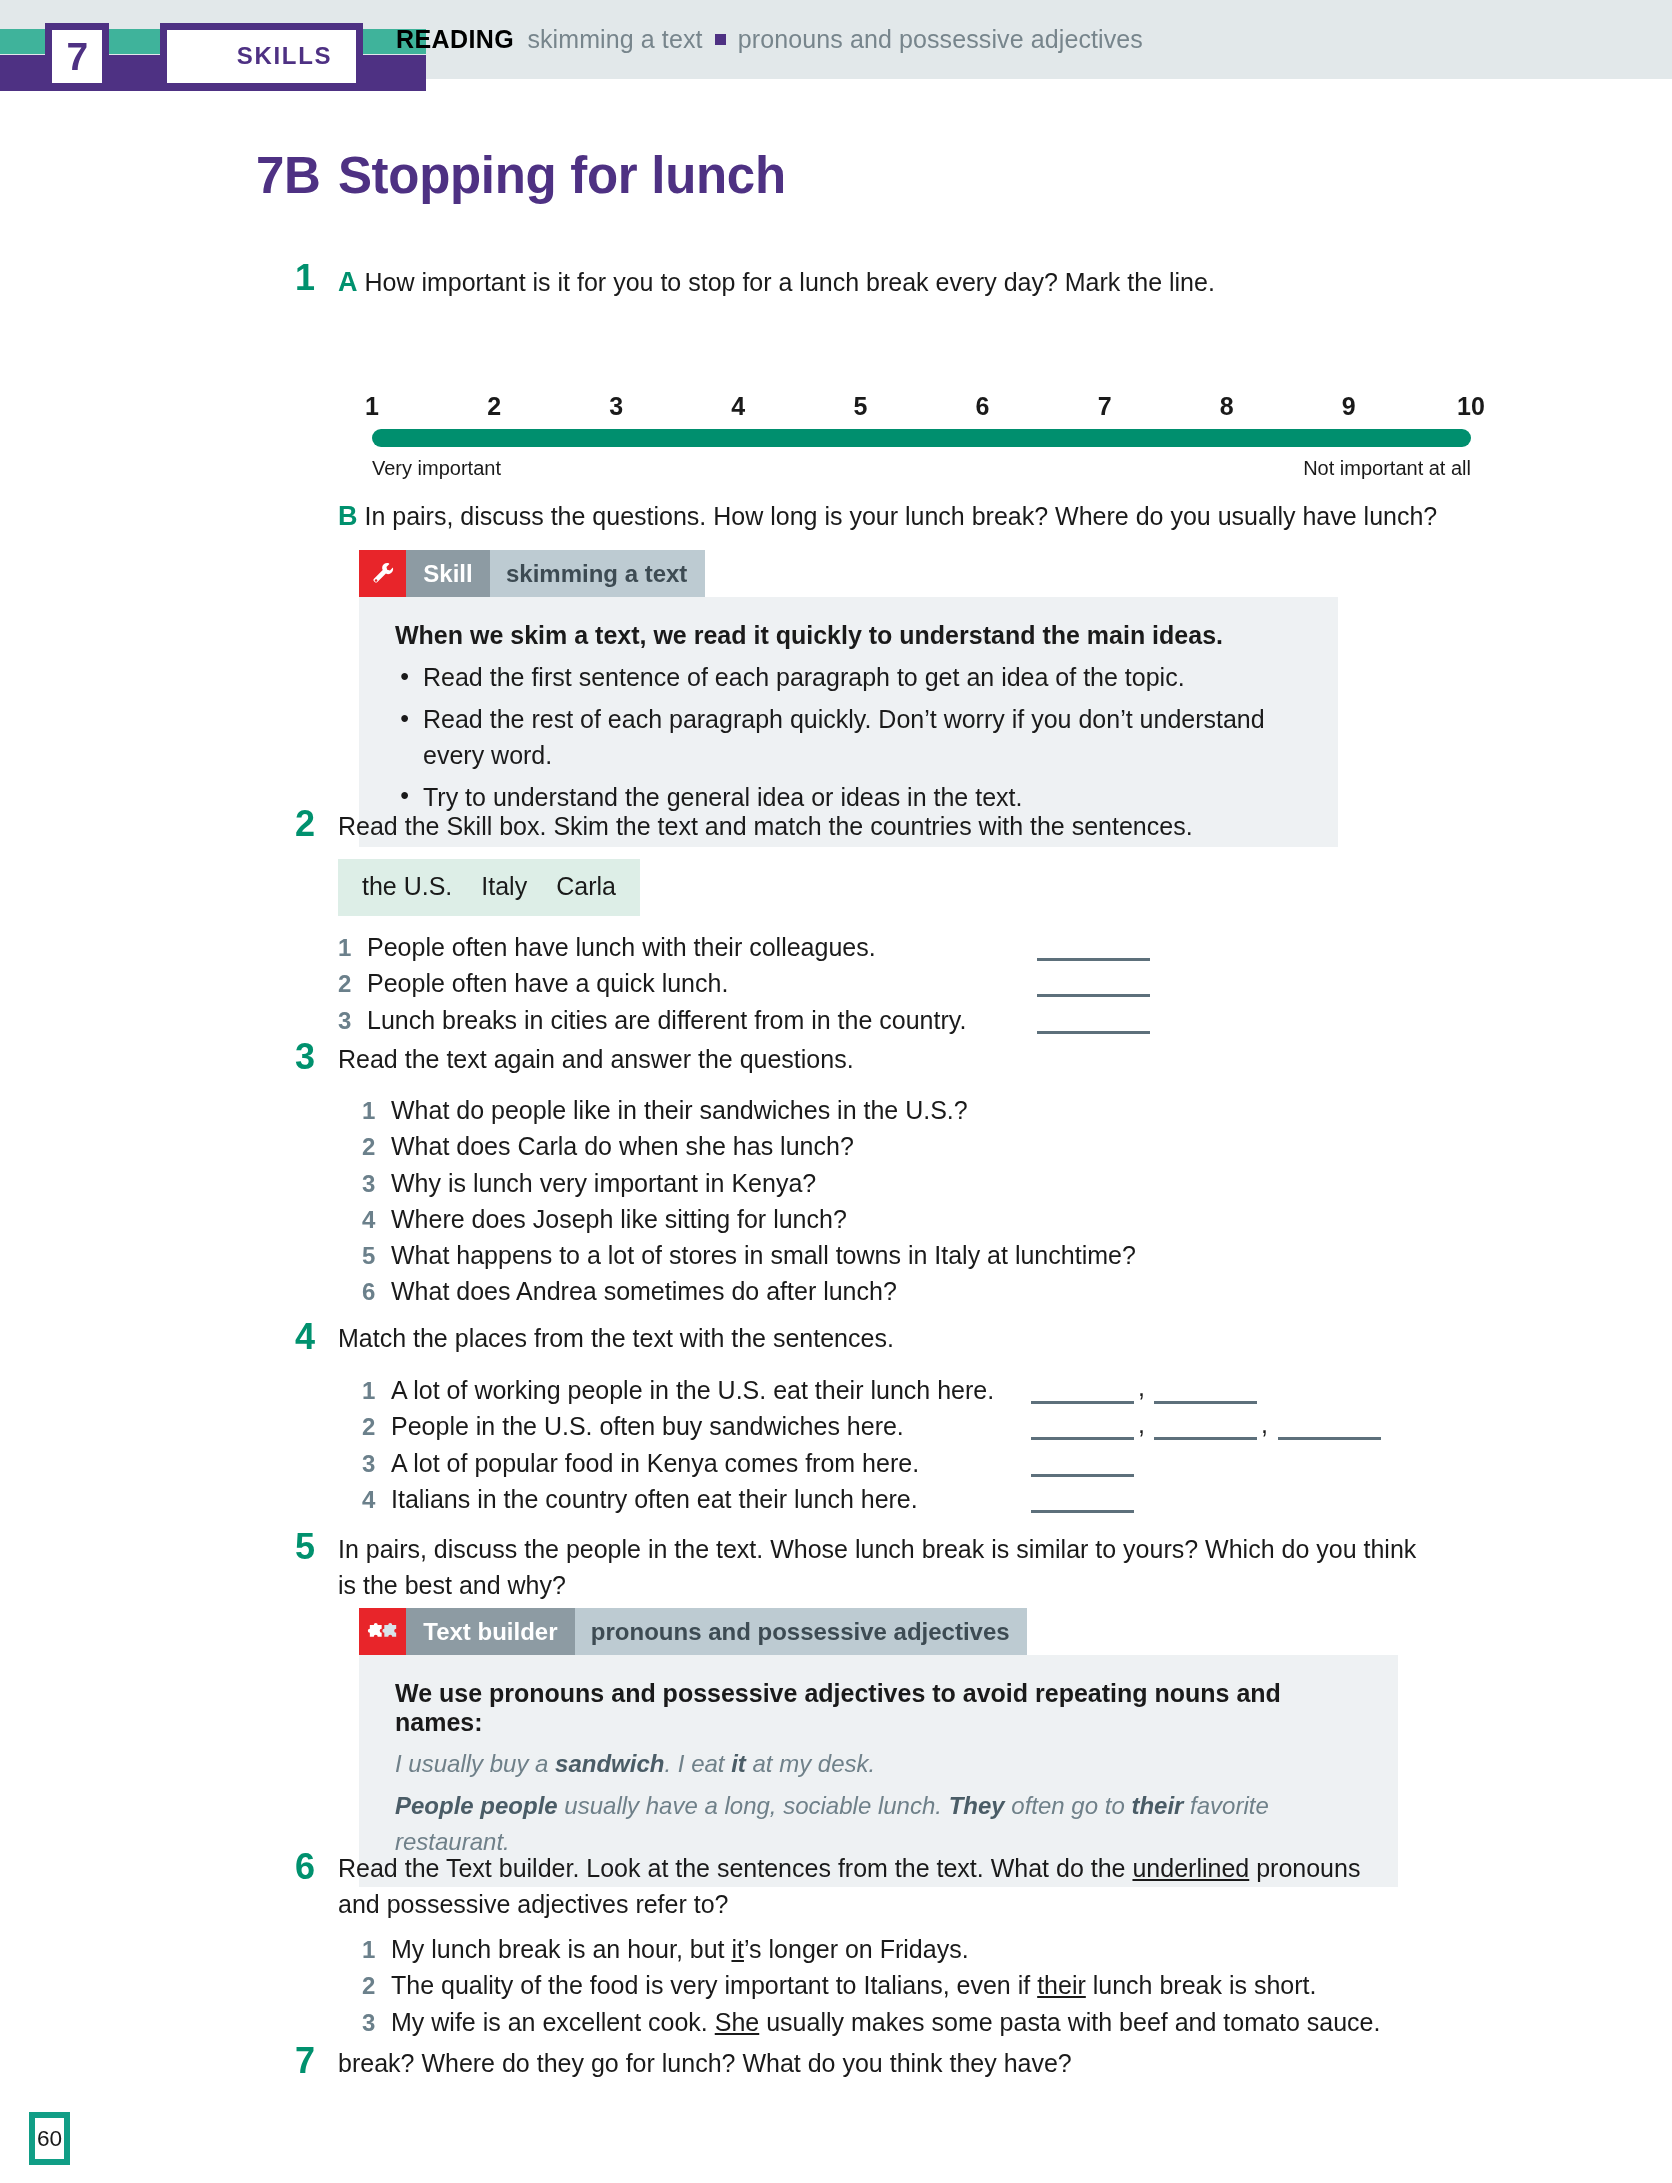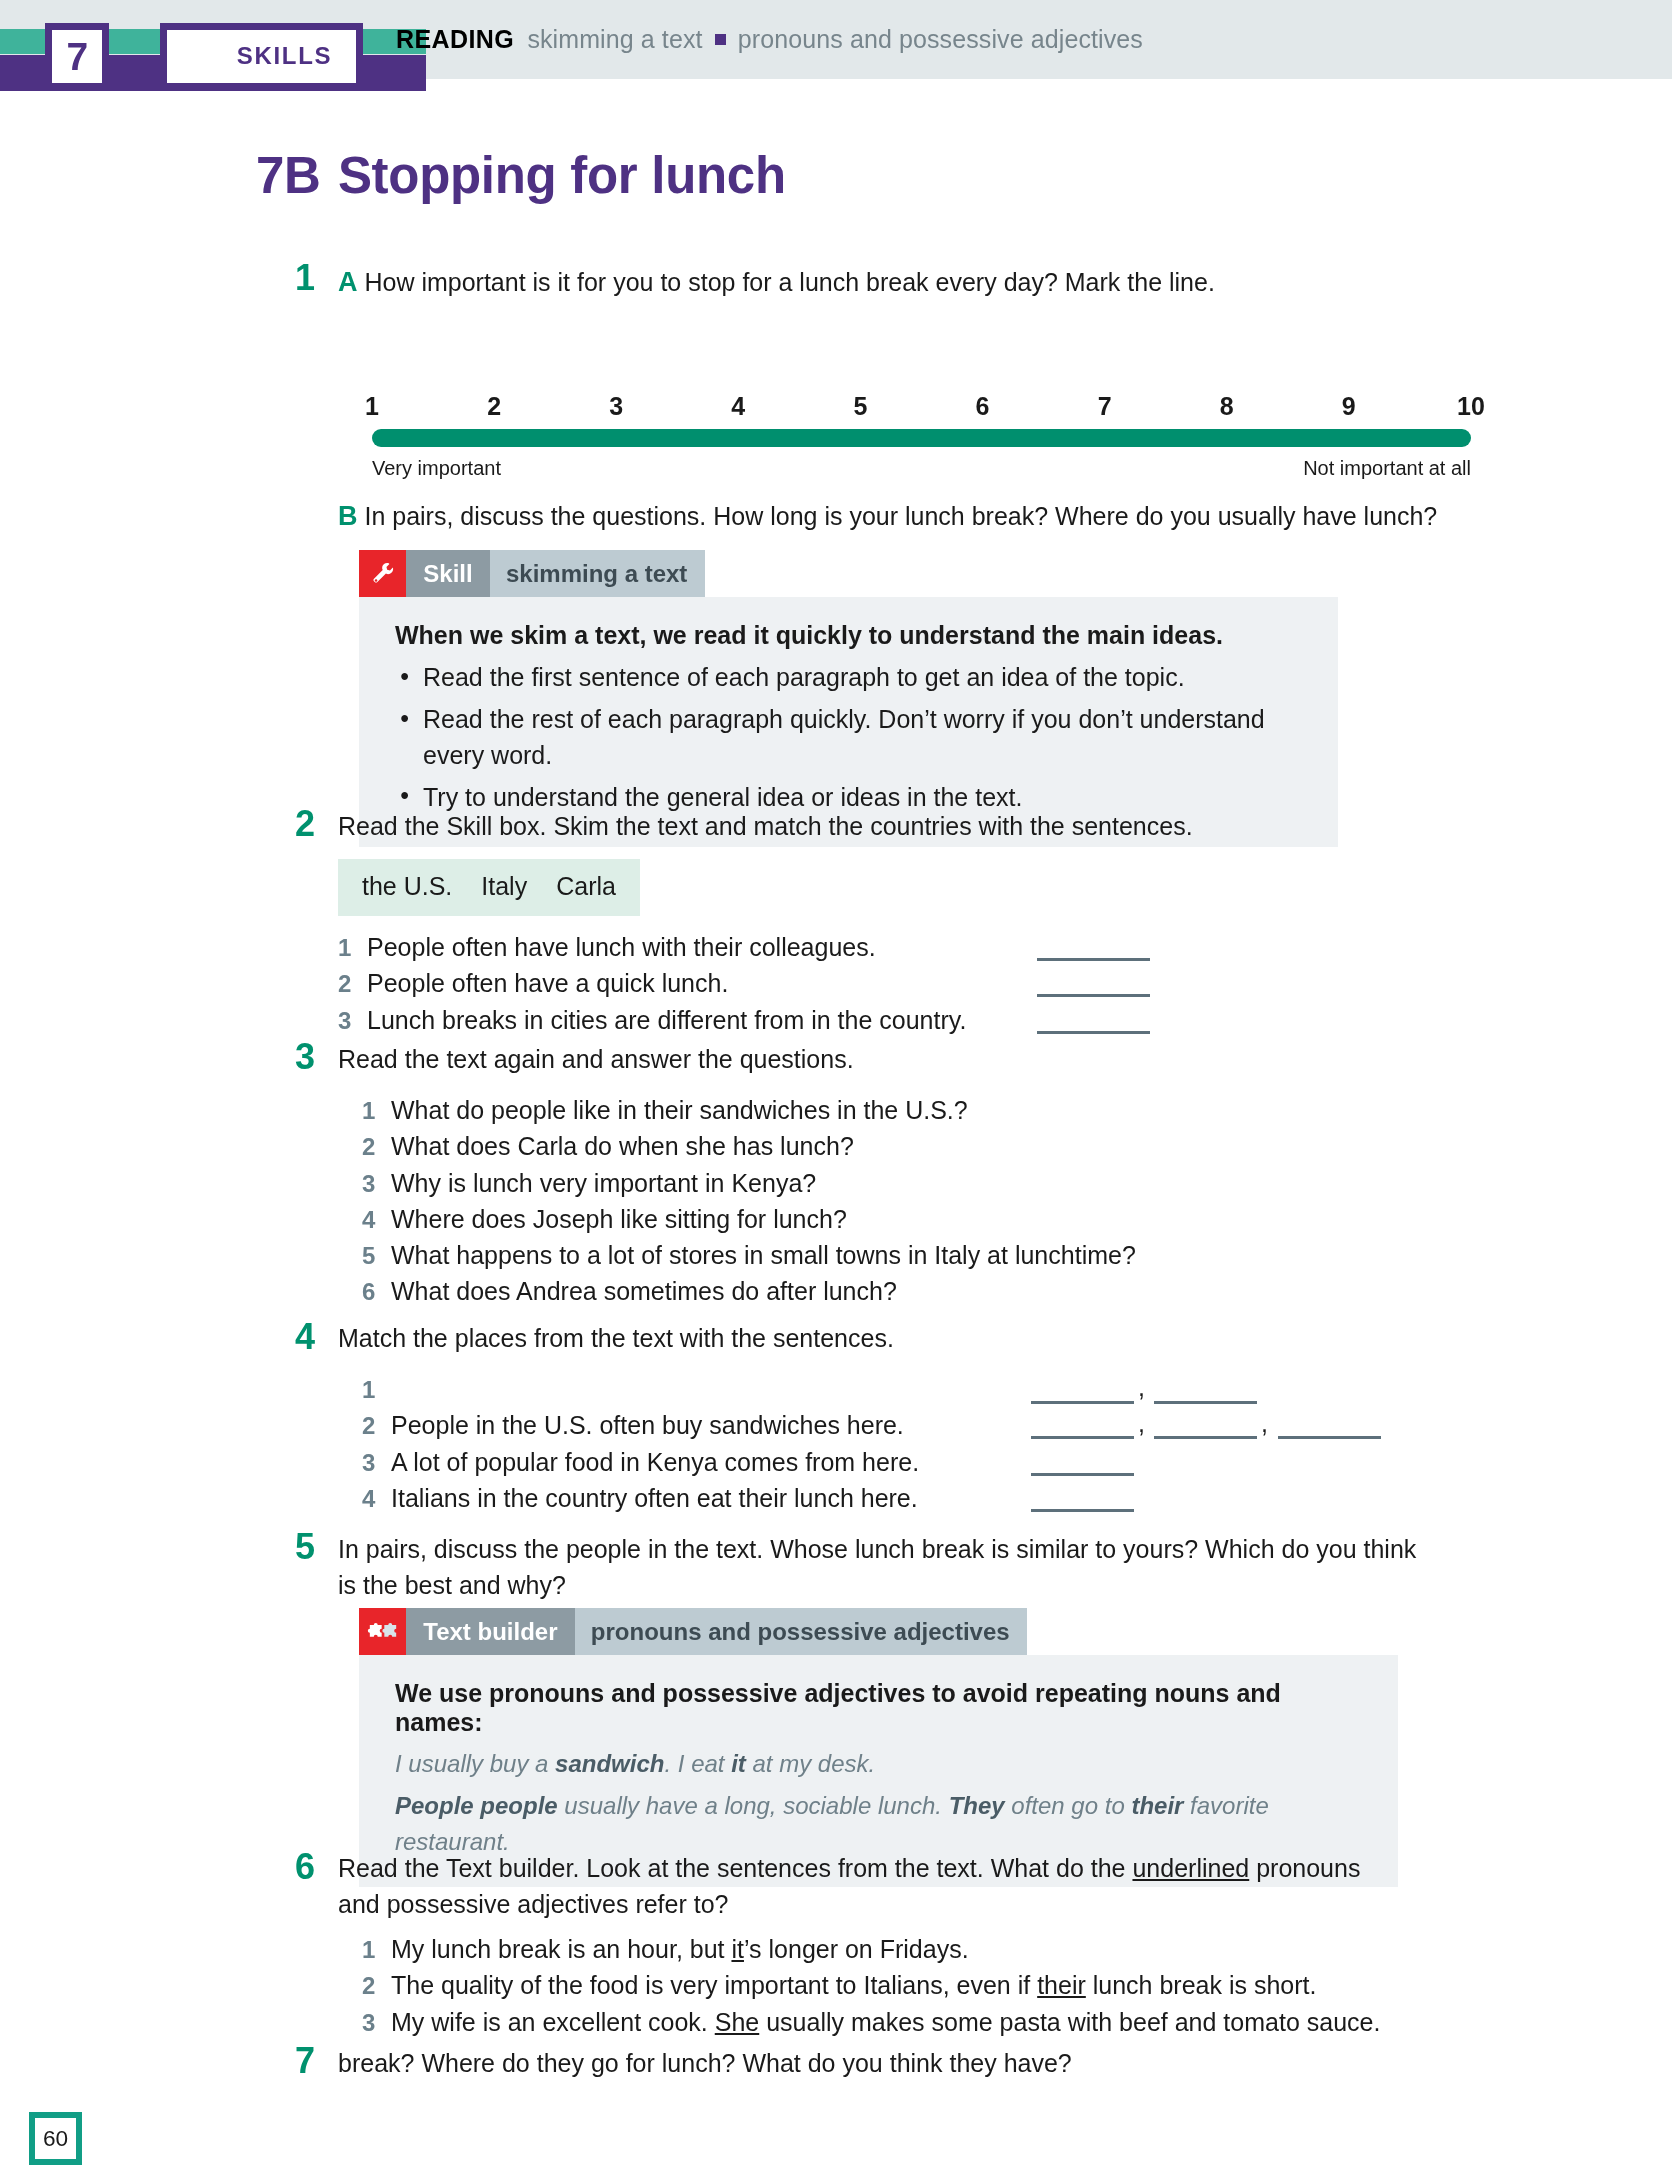--- a/index.html
+++ b/index.html
@@ -255,21 +255,21 @@
     font-size: 25px;
     color: #1a1a1a;
     position: absolute;
   }
   u { text-decoration: underline; text-underline-offset: 2px; }
 
   
   .pagenum {
     position: absolute;
     left: 29px; top: 2112px;
-    width: 53px; height: 53px;
+    width: 41px; height: 53px;
     border: 6px solid #119e86;
     background: #ffffff;
     box-sizing: border-box;
     display: flex; align-items: center; justify-content: center;
     font-size: 22.6px;
     color: #1a1a1a;
   }
 </style>
 </head>
 <body>
@@ -408,20 +408,21 @@
       <span class="item-t">What does Andrea sometimes do after lunch?</span>
     </div>
   </div>
 
   <div class="ex-num" style="left:295px; top:1240px;">4</div>
   <div class="ex-body" style="left:338px; top:1242px; width:1065px;">Match the places from the text with the sentences.</div>
 
   <div class="items" style="left:362px; top:1297px; width:1132px;">
     <div class="item-row">
       <span class="item-n">1</span>
+      <span class="item-t">A lot of working people in the U.S. eat their lunch here.</span>
       <span class="ans-abs" style="left:669px; top:25px; width:103px;"></span>
       <span class="comma" style="left:776px; top:-2.7px;">,</span>
       <span class="ans-abs" style="left:792px; top:25px; width:103px;"></span>
     </div>
     <div class="item-row">
       <span class="item-n">2</span>
       <span class="item-t">People in the U.S. often buy sandwiches here.</span>
       <span class="ans-abs" style="left:669px; top:25px; width:103px;"></span>
       <span class="comma" style="left:776px; top:-2.7px;">,</span>
       <span class="ans-abs" style="left:792px; top:25px; width:103px;"></span>

